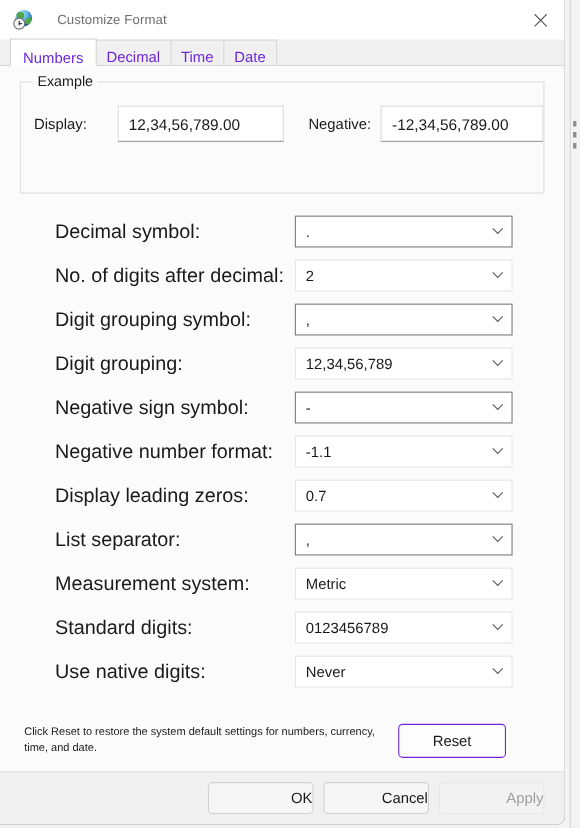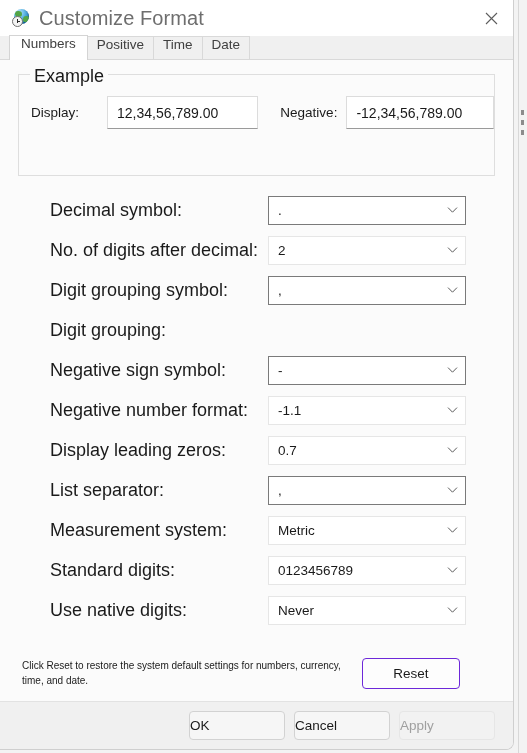--- a/index.html
+++ b/index.html
@@ -119,22 +119,22 @@
   }
   #app-icon .clock::before {
     left: 4px; top: 2px;
     width: 1px; height: 3.5px;
   }
   #app-icon .clock::after {
     left: 4px; top: 4px;
     width: 3px; height: 1px;
   }
   #title-text {
-    margin-left: 9px;
-    font-size: 20px;
+    margin-left: 22px;
+    font-size: 12px;
     color: #6e6e6e;
     letter-spacing: .1px;
     white-space: nowrap;
   }
   #close-button {
     position: absolute;
     right: 0;
     top: 0;
     width: 44px;
     height: 36px;
@@ -153,23 +153,23 @@
     align-items: flex-end;
     padding-left: 9px;
     box-sizing: border-box;
     position: relative;
     border-bottom: 1px solid #d9d9d9;
   }
   .tab {
     height: 23px;
     padding: 0 9px;
     display: flex;
-    align-items: flex-start;
+    align-items: flex-end;
     font-size: 13.5px;
-    color: #404040;
+    color: #6d28d9;
     background: #f0f0f0;
     border: 1px solid #d9d9d9;
     border-bottom: none;
     margin-right: -1px;
     box-sizing: border-box;
     white-space: nowrap;
   }
   .tab.selected {
     background: #ffffff;
     height: 25px;
@@ -198,21 +198,21 @@
     height: 102px;
     box-sizing: border-box;
     flex: 0 0 102px;
   }
   #example-legend {
     position: absolute;
     top: -9px;
     left: 11px;
     background: #fbfbfb;
     padding: 0 4px;
-    font-size: 18px;
+    font-size: 13px;
     color: #1a1a1a;
   }
   .example-row {
     position: absolute;
     top: 21px;
     left: 0;
     right: 0;
     display: flex;
     align-items: center;
   }
@@ -331,21 +331,21 @@
     width: 96px;
     height: 29px;
     margin-left: 9px;
     border: 1px solid #d2d2d2;
     border-radius: 4px;
     background: #f6f6f6;
     font-size: 13.5px;
     color: #1a1a1a;
     display: flex;
     align-items: center;
-    justify-content: flex-start;
+    justify-content: flex-end;
     box-sizing: border-box;
   }
   .footer-button.disabled {
     color: #a0a0a0;
     background: #f2f2f2;
     border-color: #e6e6e6;
   }
 </style>
 </head>
 <body>
@@ -369,21 +369,21 @@
         <path d="M1 1 L12 12 M12 1 L1 12" stroke="#5d5d5d" stroke-width="1.1" fill="none"></path>
       </svg>
     </div>
   </div>
 
   <div id="tab-strip">
     <div class="tab selected">
       <span>Numbers</span>
     </div>
     <div class="tab">
-      <span>Positive</span>
+      <span>Decimal</span>
     </div>
     <div class="tab">
       <span>Time</span>
     </div>
     <div class="tab">
       <span>Date</span>
     </div>
   </div>
 
   <div id="page-body">
@@ -427,20 +427,28 @@
             <div class="combo-value">,</div>
             <div class="combo-arrow">
               <svg width="11" height="8" viewBox="0 0 11 8" aria-hidden="true">
                 <path d="M1 1.6 L5.5 6.2 L10 1.6" stroke="#5d5d5d" stroke-width="1" fill="none"></path>
               </svg>
             </div>
           </div>
         </div>
         <div class="setting-row">
           <div class="setting-label">Digit grouping:</div>
+          <div class="combo">
+            <div class="combo-value">12,34,56,789</div>
+            <div class="combo-arrow">
+              <svg width="11" height="8" viewBox="0 0 11 8" aria-hidden="true">
+                <path d="M1 1.6 L5.5 6.2 L10 1.6" stroke="#5d5d5d" stroke-width="1" fill="none"></path>
+              </svg>
+            </div>
+          </div>
         </div>
         <div class="setting-row">
           <div class="setting-label">Negative sign symbol:</div>
           <div class="combo editable">
             <div class="combo-value">-</div>
             <div class="combo-arrow">
               <svg width="11" height="8" viewBox="0 0 11 8" aria-hidden="true">
                 <path d="M1 1.6 L5.5 6.2 L10 1.6" stroke="#5d5d5d" stroke-width="1" fill="none"></path>
               </svg>
             </div>

